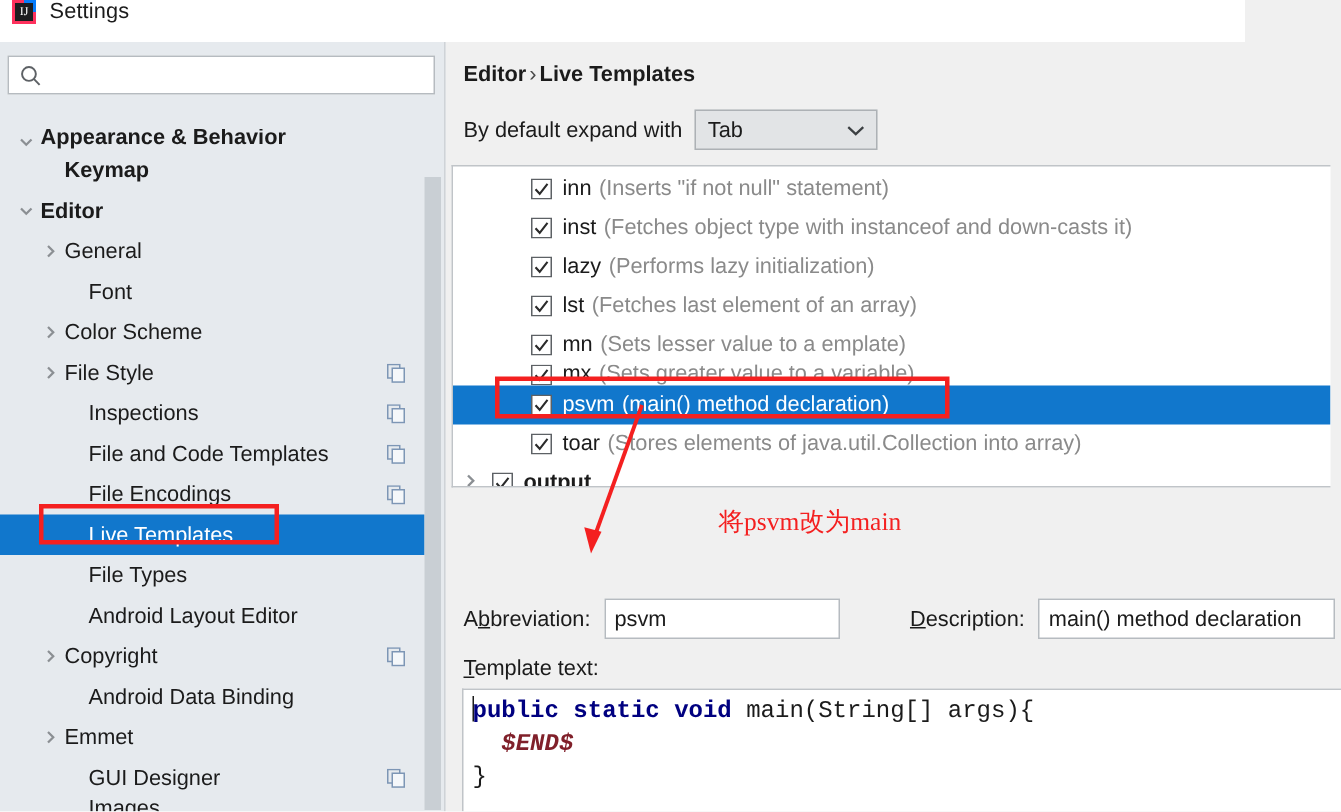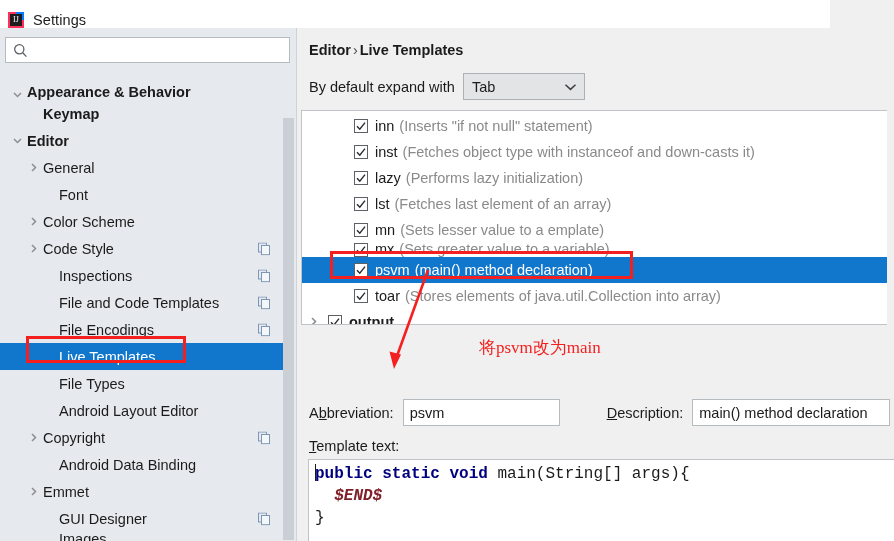--- a/index.html
+++ b/index.html
@@ -15,21 +15,21 @@
     width: 894px; height: 541px;
     background: #f0f0f0;
     overflow: hidden;
   }
 
   
   .titlebar {
     position: absolute; left: 0; top: 0;
     width: 830px; height: 28px;
     background: #ffffff;
-    display: flex; align-items: flex-end;
+    display: flex; align-items: flex-start;
     padding-left: 8px;
     box-sizing: border-box;
   }
   .app-icon {
     width: 16px; height: 16px;
     position: relative;
     margin-right: 9px;
     flex: 0 0 auto;
   }
   .app-icon .q1 { position:absolute; left:0; top:0; width:8px; height:8px; background:#fe315d; }
@@ -312,21 +312,21 @@
           </span>
           <span class="tree-label">Color Scheme</span>
         </div>
         <div class="tree-row">
           <span style="display:inline-block;width:28px;flex:0 0 auto"></span>
           <span class="twisty">
             <svg width="11" height="11" viewBox="0 0 11 11">
               <polyline points="4,2 7.5,5.5 4,9" fill="none" stroke="#8b8f93" stroke-width="1.5"></polyline>
             </svg>
           </span>
-          <span class="tree-label">Code Style</span>
+          <span class="tree-label">File Style</span>
           <svg class="copy-badge" width="13" height="13" viewBox="0 0 13 13">
             <rect x="0.5" y="0.5" width="8" height="9" fill="#e6eaee" stroke="#7d96b5" stroke-width="1"></rect>
             <rect x="3.5" y="3" width="8" height="9.2" fill="#f4f7fa" stroke="#7d96b5" stroke-width="1"></rect>
           </svg>
         </div>
         <div class="tree-row">
           <span style="display:inline-block;width:44px;flex:0 0 auto"></span>
           <span class="twisty"></span>
           <span class="tree-label">Inspections</span>
           <svg class="copy-badge" width="13" height="13" viewBox="0 0 13 13">

